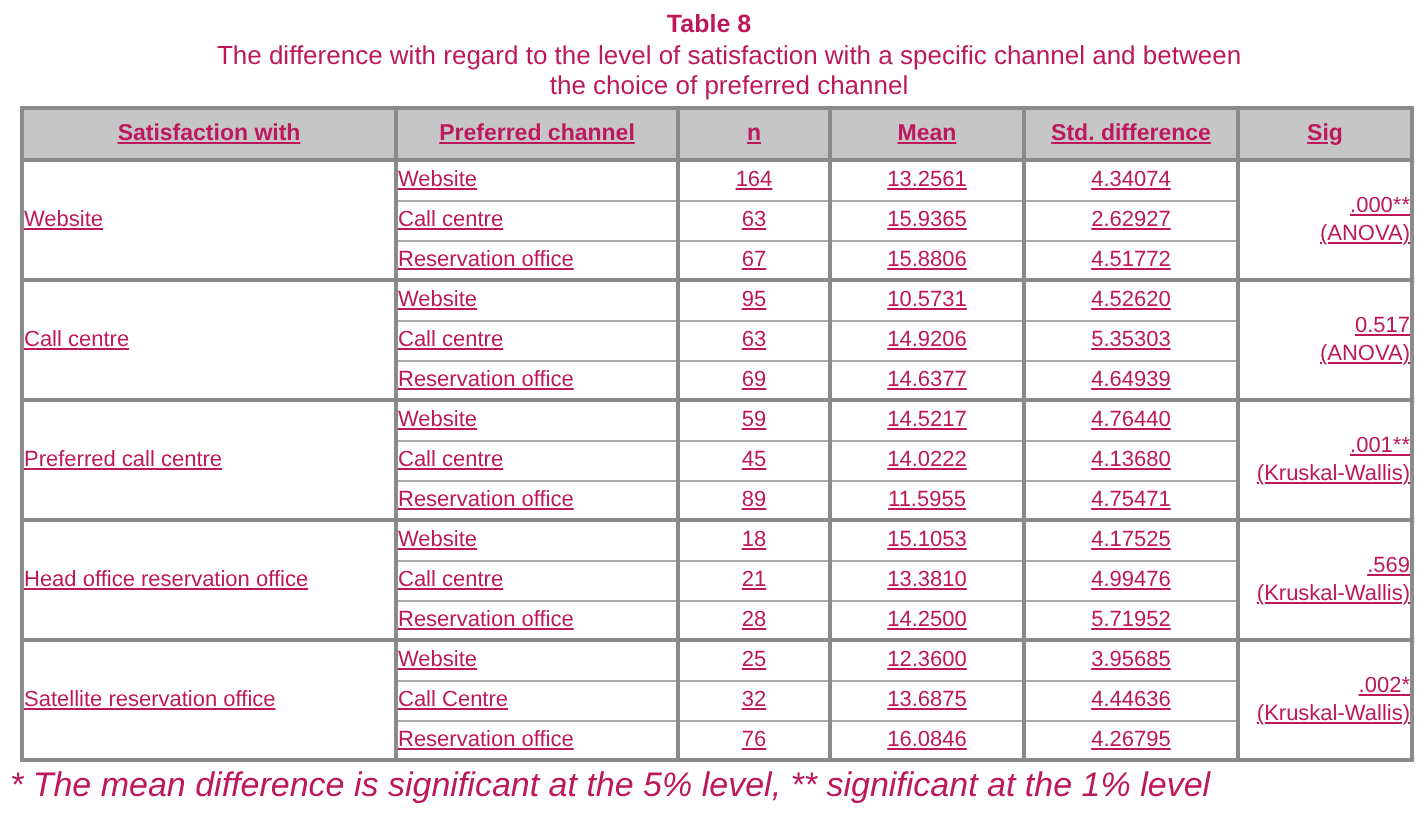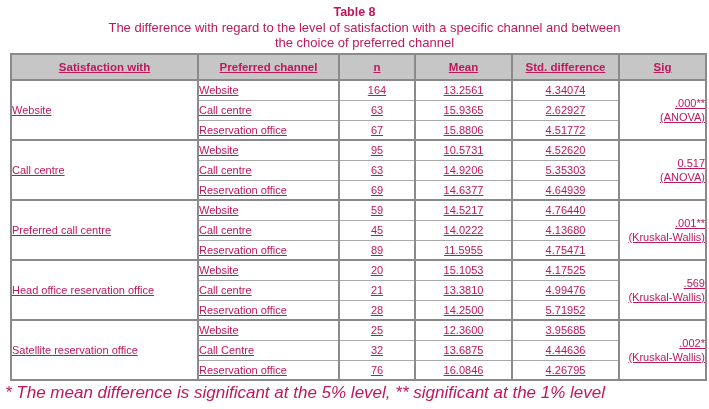--- a/index.html
+++ b/index.html
@@ -175,21 +175,21 @@
       <tr>
         <td class="cell-channel">Reservation office</td>
         <td class="cell-n">89</td>
         <td class="cell-mean">11.5955</td>
         <td class="cell-std">4.75471</td>
       </tr>
 
       <tr class="group-start">
         <td class="group-label" rowspan="3">Head office reservation office</td>
         <td class="cell-channel">Website</td>
-        <td class="cell-n">20</td>
+        <td class="cell-n">18</td>
         <td class="cell-mean">15.1053</td>
         <td class="cell-std">4.17525</td>
         <td class="sig-cell" rowspan="3">
           <div>.569</div>
           <div>(Kruskal-Wallis)</div>
         </td>
       </tr>
       <tr>
         <td class="cell-channel">Call centre</td>
         <td class="cell-n">21</td>

